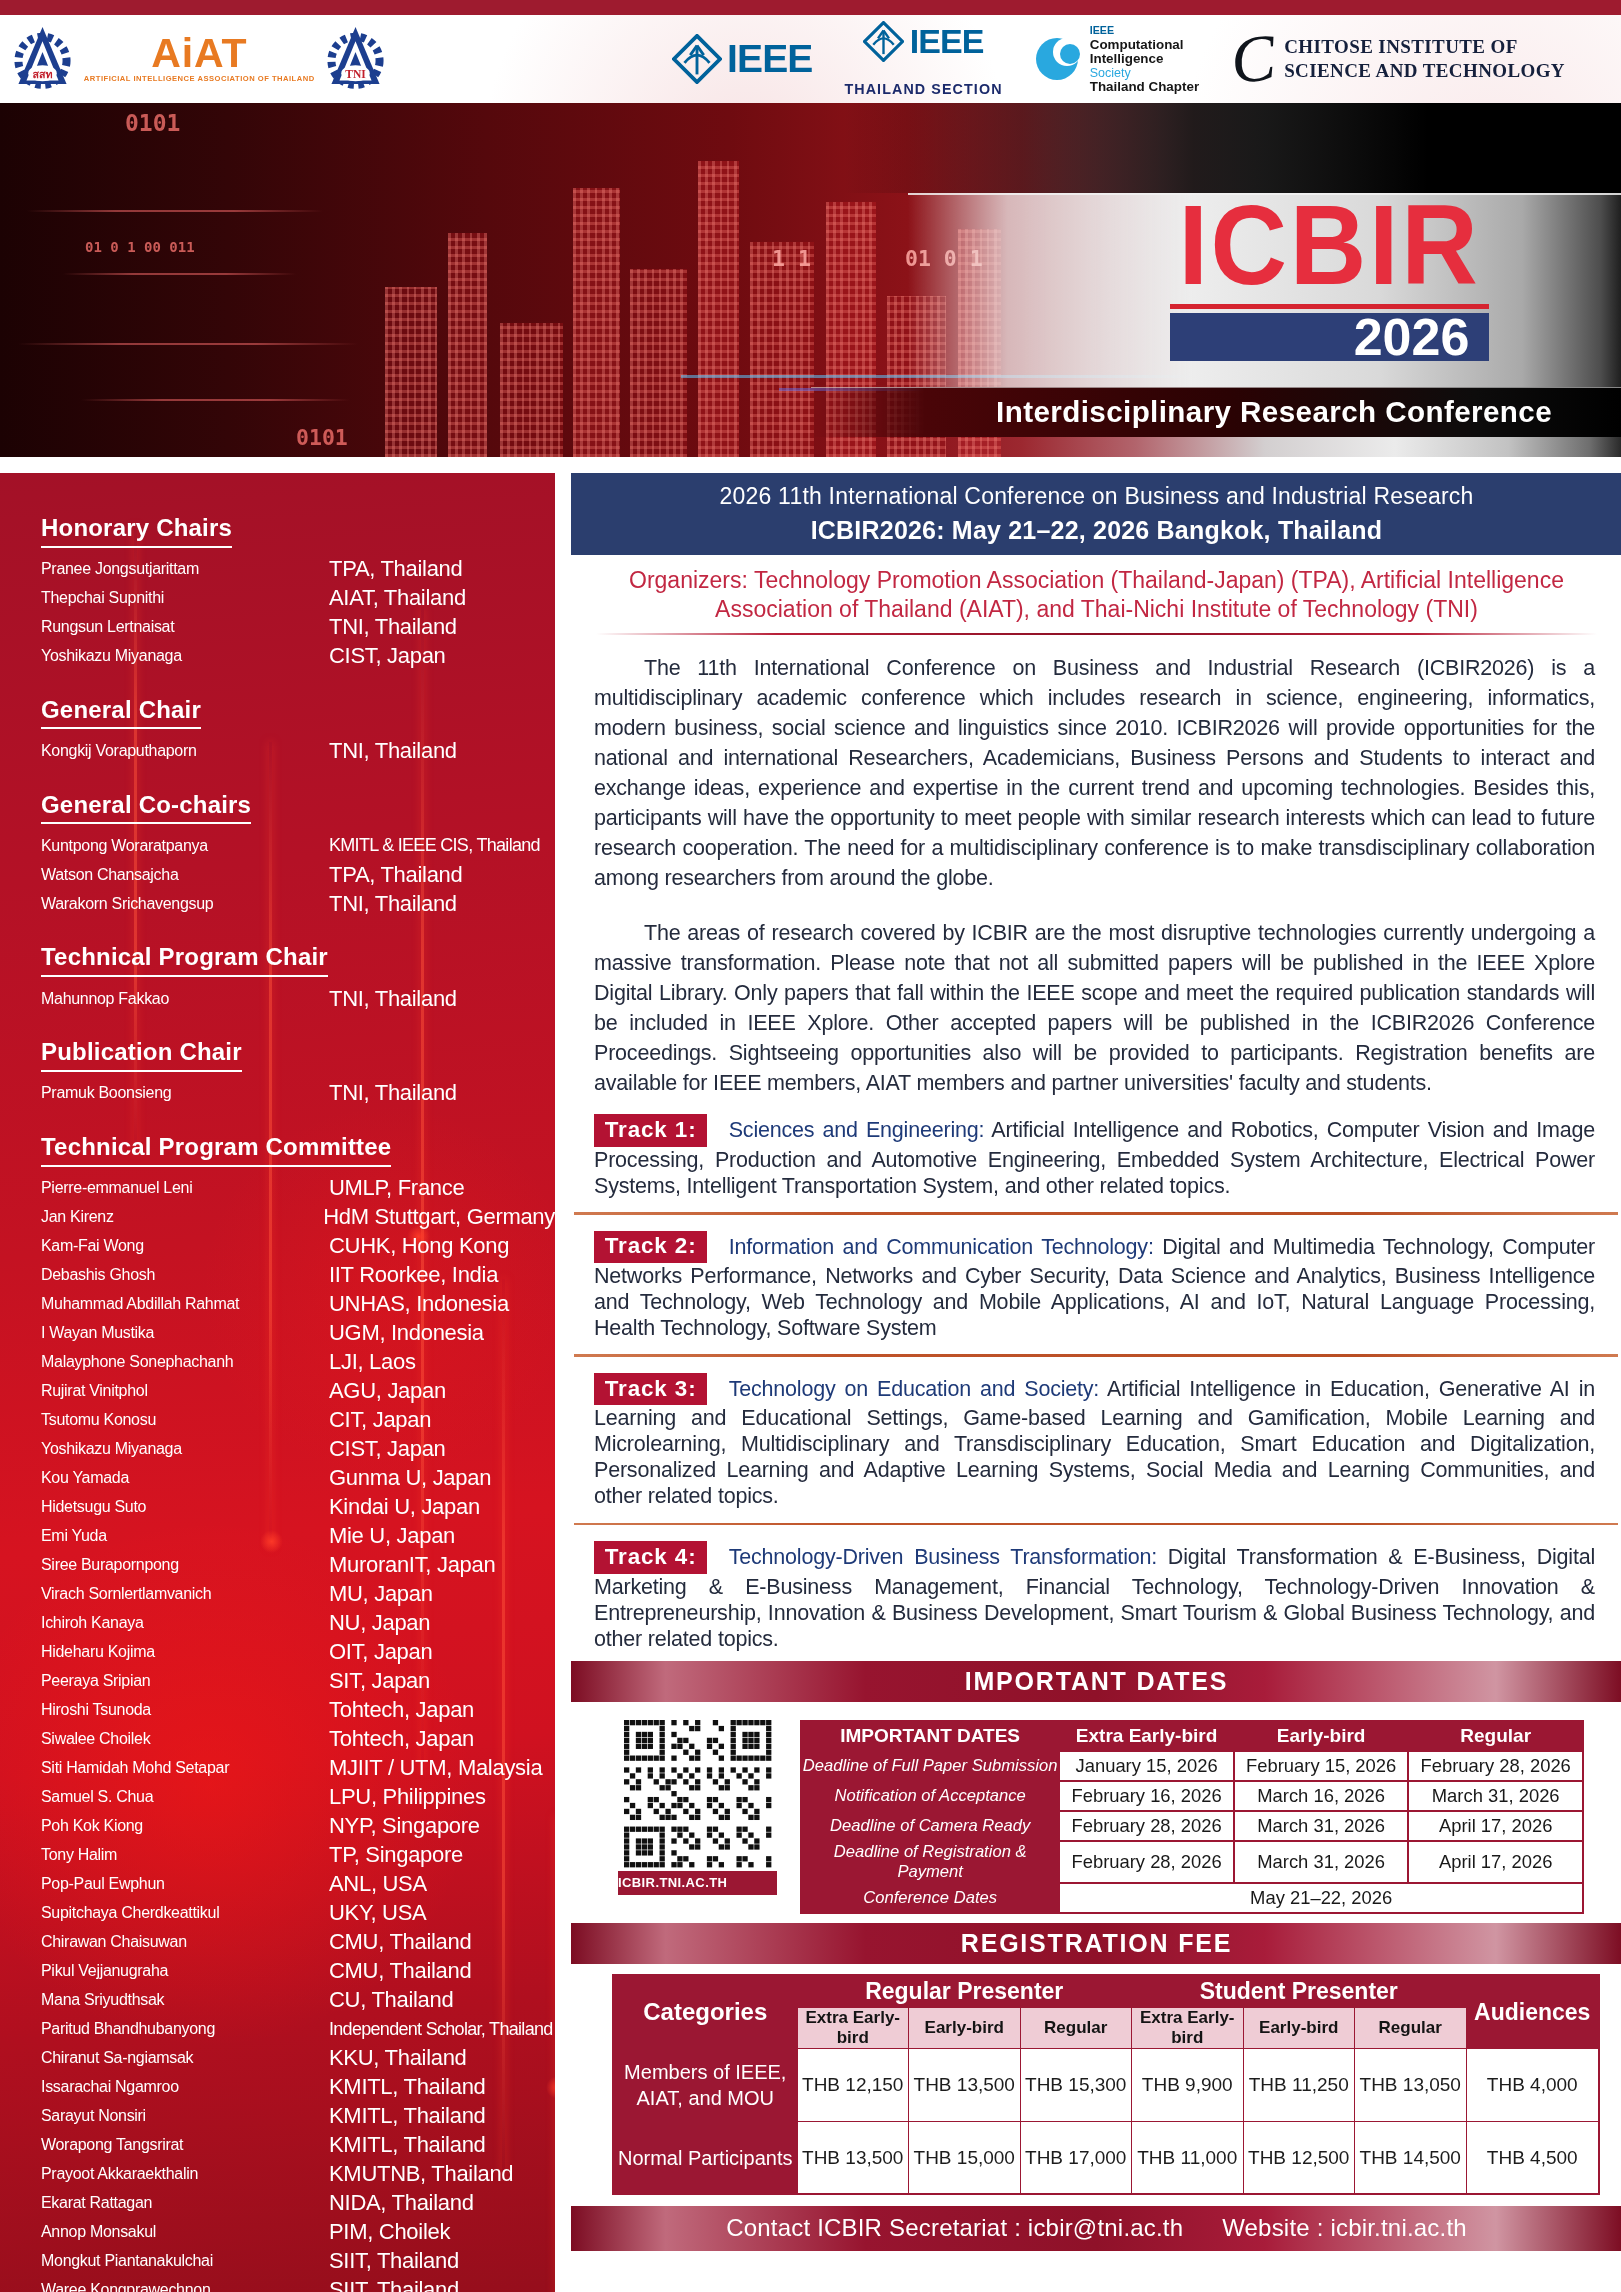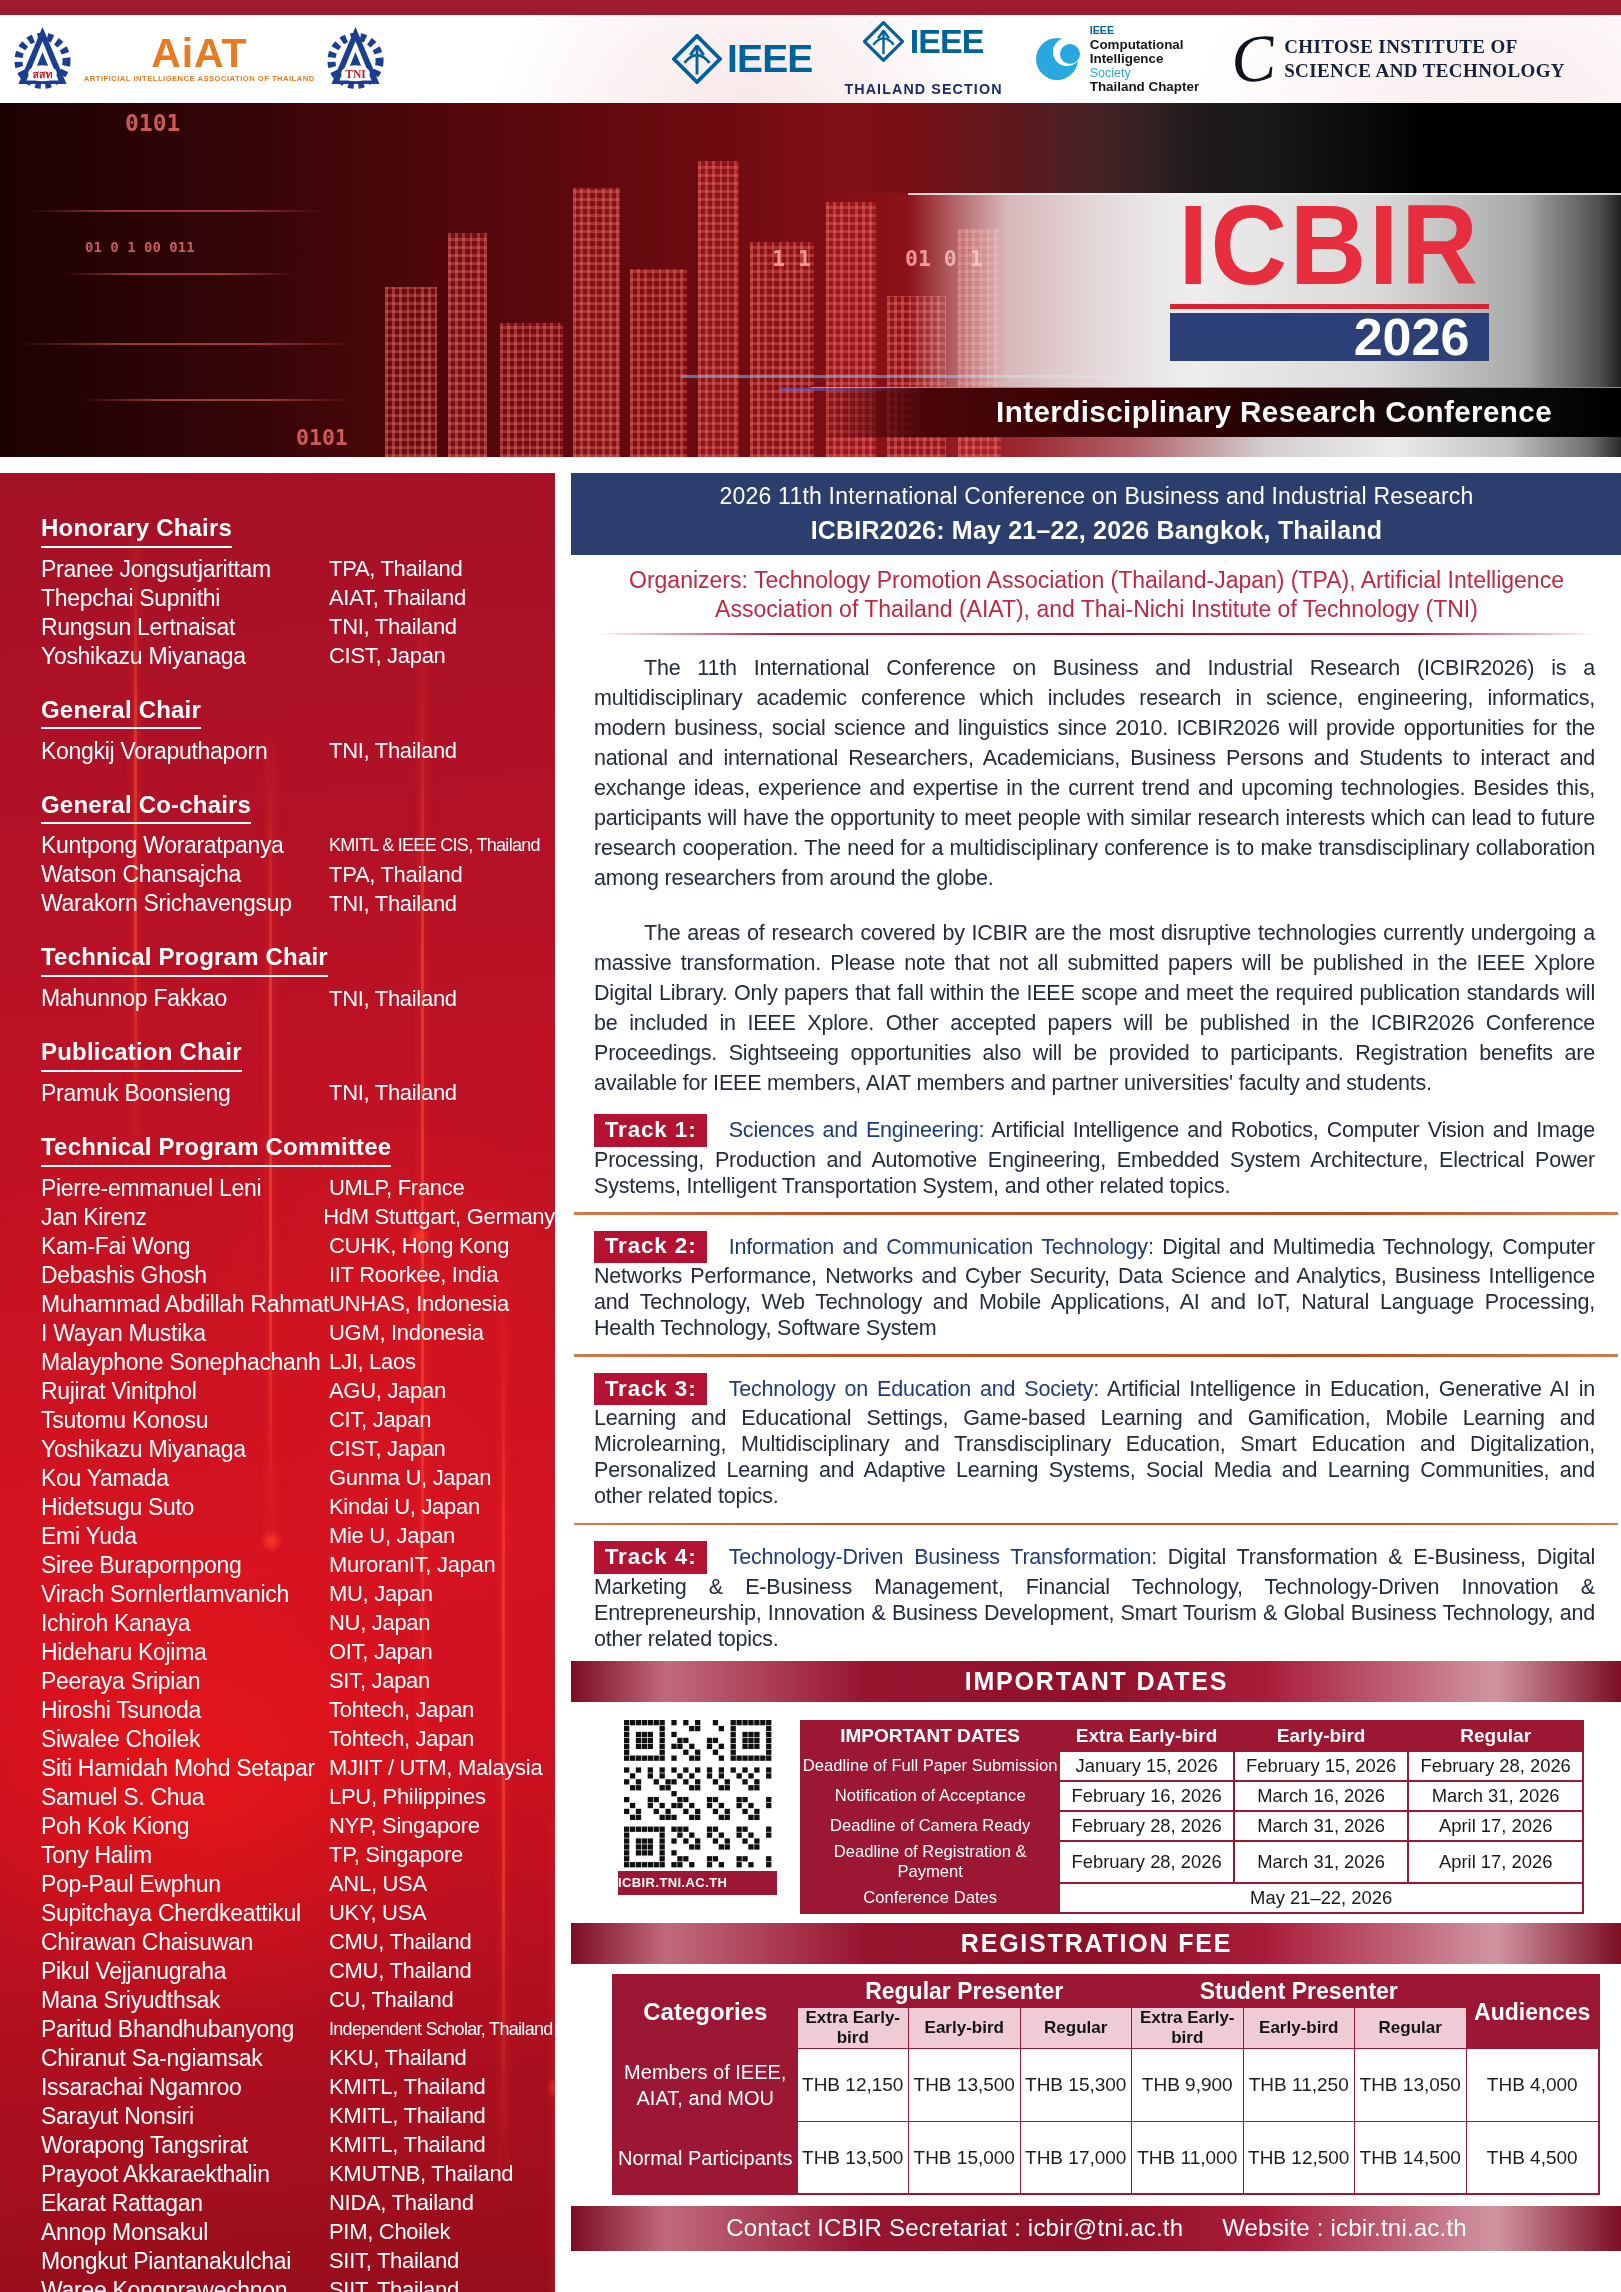--- a/index.html
+++ b/index.html
@@ -63,21 +63,21 @@
       linear-gradient(175deg,#a31127 0%, #b41126 22%, #c41222 42%, #d61320 58%, #d01120 70%, #b00f1f 84%, #960e1c 100%); }
   .strace { position:absolute; top:0; width:2.7px;
     background:linear-gradient(180deg, rgba(255,70,50,0), rgba(255,80,55,.55) 30%, rgba(255,80,55,.55) 70%, rgba(255,70,50,0));
     box-shadow:0 0 9px rgba(255,60,40,.55); }
   .sdot { position:absolute; width:23px; height:23px; border-radius:50%;
     background:radial-gradient(circle, rgba(255,60,40,.9) 0%, rgba(255,60,40,0) 70%); }
   .sb-section { margin-bottom:25px; position:relative; }
   .sb-title { display:inline-block; font-size:24px; font-weight:bold; letter-spacing:0.2px;
     border-bottom:2.2px solid #fff; padding-bottom:3.6px; margin-bottom:7.2px; }
   .mrow { display:flex; height:29px; align-items:center; }
-  .mname { width:288px; font-size:23px; letter-spacing:-0.3px; white-space:nowrap; }
+  .mname { width:288px; font-size:16px; letter-spacing:-0.3px; white-space:nowrap; }
   .maff { font-size:22px; letter-spacing:-0.3px; white-space:nowrap; }
 
   
   .main { flex:1; position:relative; background:#fff; overflow:hidden; padding-left:16px; color:#242b3d; }
   .titlebar { height:82px; background:#2b3e6e; color:#fff; display:flex; flex-direction:column; justify-content:center; align-items:center; gap:6.3px; }
   .title1 { font-size:23px; letter-spacing:0.2px; }
   .title2 { font-size:25px; font-weight:bold; letter-spacing:0.2px; }
   .organizers { margin:10.7px 36px 0; text-align:center; color:#c22742; font-size:23px; line-height:29px; }
   .redline { height:2.7px; margin:9px 25px 0; border-radius:1.8px;
     background:linear-gradient(90deg, rgba(185,30,50,0), #b82038 18%, #8c1025 50%, #b82038 82%, rgba(185,30,50,0)); }
@@ -96,21 +96,21 @@
     font-size:25px; letter-spacing:1.8px;
     background:linear-gradient(90deg, #7c0c22 0%, #c06a7c 9%, #97142f 28%, #8f1129 50%, #a81c3a 66%, #d095a2 88%, #7c0c22 100%); }
   .datesrow { display:flex; margin:18px 38px 0 47px; gap:23px; align-items:flex-start; }
   .qrblock { width:159px; }
   .qrblock svg { display:block; margin:0 auto; }
   .qrlabel { margin-top:3px; background:#9b1733; color:#fff; font-size:13px;
     font-weight:bold; letter-spacing:0.4px; padding:4.5px 0; }
   table.dates { flex:1; border-collapse:collapse; table-layout:fixed; border:2.7px solid #9b1733; background:#fff; }
   table.dates th, table.dates td { border:2.2px solid #9b1733; height:30px; text-align:center; vertical-align:middle; }
   table.dates th { background:#9b1733; color:#fff; font-size:19px; }
-  table.dates td.dlabel { background:#9b1733; color:#fff; font-size:16.6px; font-weight:normal; }
+  table.dates td.dlabel { background:#9b1733; color:#fff; font-size:16.6px; font-weight:normal;font-style:italic; }
   table.dates td.dval { color:#191919; font-size:18.4px; }
   table.reg { border-collapse:collapse; table-layout:fixed; margin:10.7px 21.5px 0 41px; width:calc(100% - 63px); border:2.7px solid #9b1733; }
   table.reg td { border:1.8px solid #9b1733; text-align:center; vertical-align:middle; }
   td.ghead { background:#9b1733; color:#fff; font-weight:bold; font-size:23px; height:32px; }
   td.cathead { background:#9b1733; color:#fff; font-weight:bold; font-size:24px; }
   td.sub { background:#efccd5; color:#141414; font-weight:bold; font-size:17px; height:41px; }
   td.catcell { background:#9b1733; color:#fff; font-size:20px; line-height:26px; }
   td.fee { background:#fff; color:#1c1c1c; font-size:19px; }
   tr.r1 td { height:73px; }
   .contactbar { margin-top:10.7px; height:45px; line-height:43px; text-align:center; color:#fff; font-size:24px; letter-spacing:0.2px;

